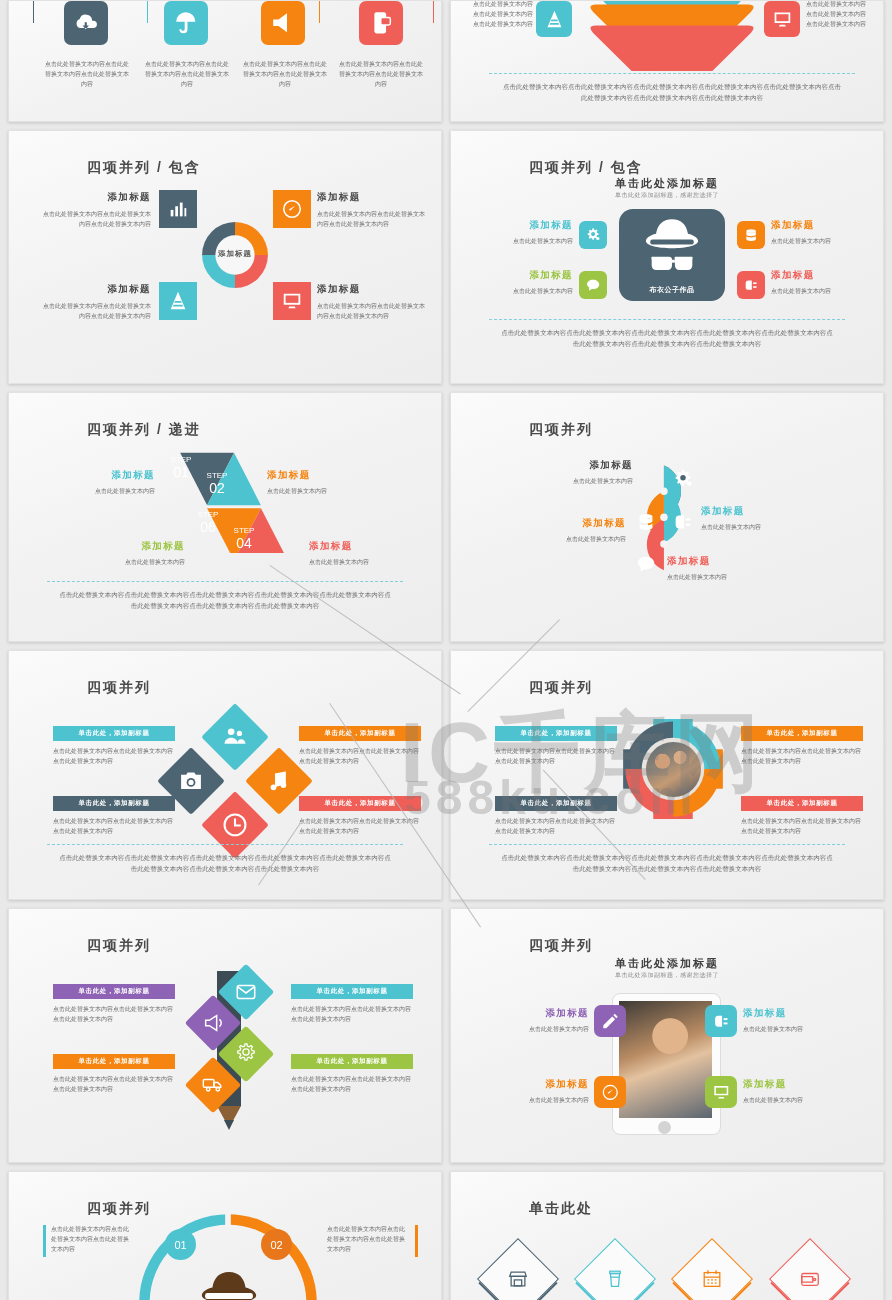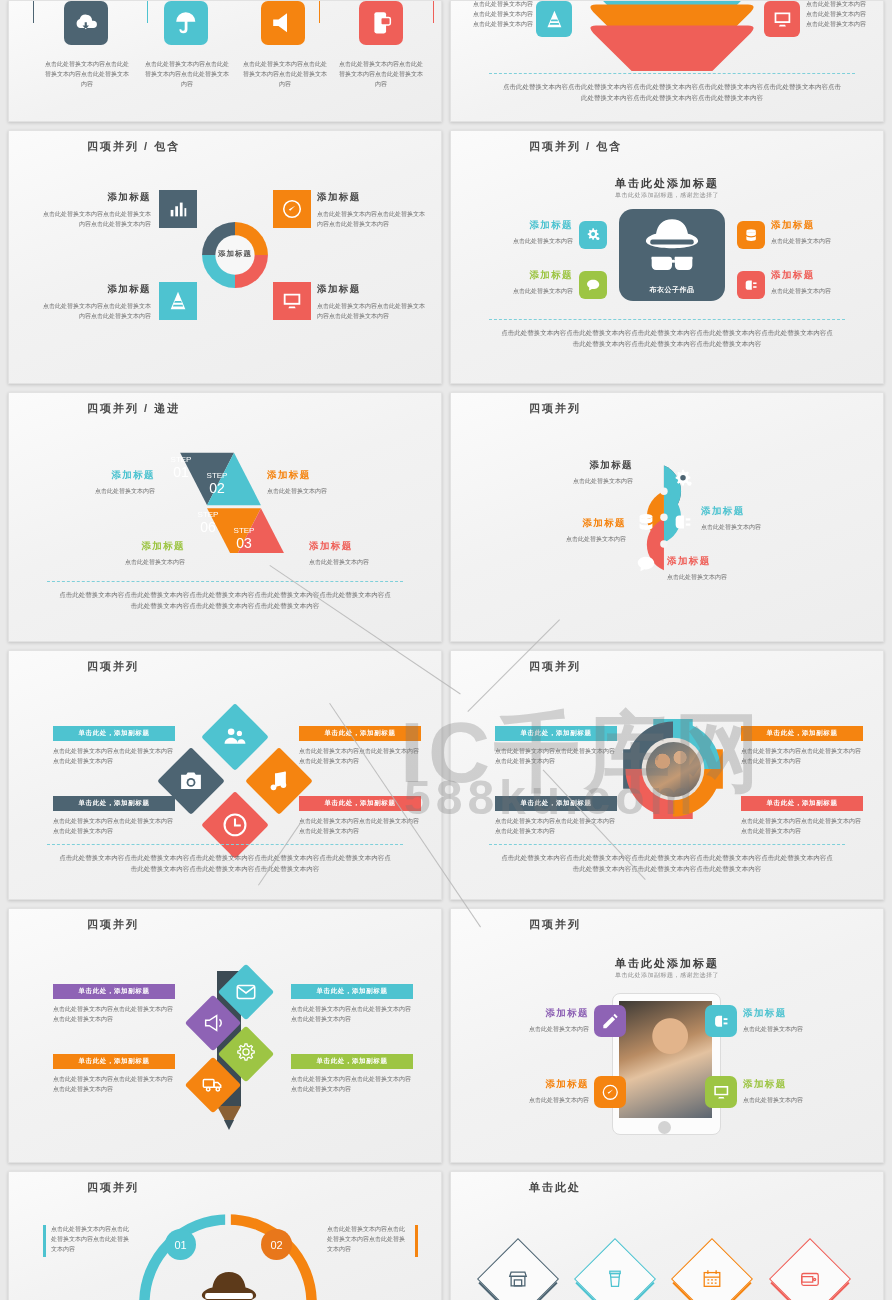--- a/index.html
+++ b/index.html
@@ -20,22 +20,22 @@
   .slide{
     position:relative;
     background:linear-gradient(160deg,#fbfbfb 0%,#f2f2f2 45%,#ededed 100%);
     border:1px solid #e2e2e2;
     box-shadow:0 1px 3px rgba(0,0,0,.16);
     overflow:hidden;
     margin-left:8px;
   }
   .slide.r{margin-left:0;margin-right:8px;}
   .title{
-    position:absolute;left:78px;top:8px;
-    font-size:11px;font-weight:bold;color:#4a4a4a;
+    position:absolute;left:78px;top:28px;
+    font-size:14px;font-weight:bold;color:#4a4a4a;
     letter-spacing:2px;
   }
   .ctr-title{position:absolute;left:0;right:0;text-align:center;font-size:11px;font-weight:bold;color:#3f3f3f;letter-spacing:2px;}
   .ctr-sub{position:absolute;left:0;right:0;text-align:center;font-size:6px;color:#8c8c8c;letter-spacing:.5px;}
   .dash{position:absolute;left:38px;right:38px;border-top:1px dashed #7fd0da;}
   .foot{position:absolute;left:50px;right:50px;text-align:center;font-size:6.5px;line-height:1.75;color:#6f6f6f;}
   .h{font-size:9.5px;font-weight:bold;letter-spacing:1.4px;}
   .p{font-size:6px;line-height:1.7;color:#6f6f6f;}
   .chip{display:inline-block;font-size:6.5px;font-weight:bold;color:#fff;letter-spacing:.6px;padding:3px 0;text-align:center;}
   .ico{display:flex;align-items:center;justify-content:center;color:#fff;}
@@ -248,21 +248,21 @@
       <polygon points="95,82 165,82 130,150" fill="#f58410"></polygon>
       <polygon points="165,82 200,150 130,150" fill="#ef5f58"></polygon>
     </svg>
     <div style="position:absolute;left:152px;top:62px;width:40px;text-align:center;color:#fff;font-size:8px;">STEP</div>
     <div style="position:absolute;left:152px;top:71px;width:40px;text-align:center;color:#fff;font-size:14px;">01</div>
     <div style="position:absolute;left:188px;top:78px;width:40px;text-align:center;color:#fff;font-size:8px;">STEP</div>
     <div style="position:absolute;left:188px;top:87px;width:40px;text-align:center;color:#fff;font-size:14px;">02</div>
     <div style="position:absolute;left:179px;top:117px;width:40px;text-align:center;color:#fff;font-size:8px;">STEP</div>
     <div style="position:absolute;left:179px;top:126px;width:40px;text-align:center;color:#fff;font-size:14px;">06</div>
     <div style="position:absolute;left:215px;top:133px;width:40px;text-align:center;color:#fff;font-size:8px;">STEP</div>
-    <div style="position:absolute;left:215px;top:142px;width:40px;text-align:center;color:#fff;font-size:14px;">03</div>
+    <div style="position:absolute;left:215px;top:142px;width:40px;text-align:center;color:#fff;font-size:14px;">04</div>
 
     <div style="position:absolute;left:26px;top:76px;width:120px;text-align:right;">
       <div class="h" style="color:#4ec3d0;">添加标题</div>
       <div class="p" style="margin-top:4px;">点击此处替换文本内容</div>
     </div>
     <div style="position:absolute;left:258px;top:76px;width:130px;">
       <div class="h" style="color:#f58410;">添加标题</div>
       <div class="p" style="margin-top:4px;">点击此处替换文本内容</div>
     </div>
     <div style="position:absolute;left:26px;top:147px;width:150px;text-align:right;">

